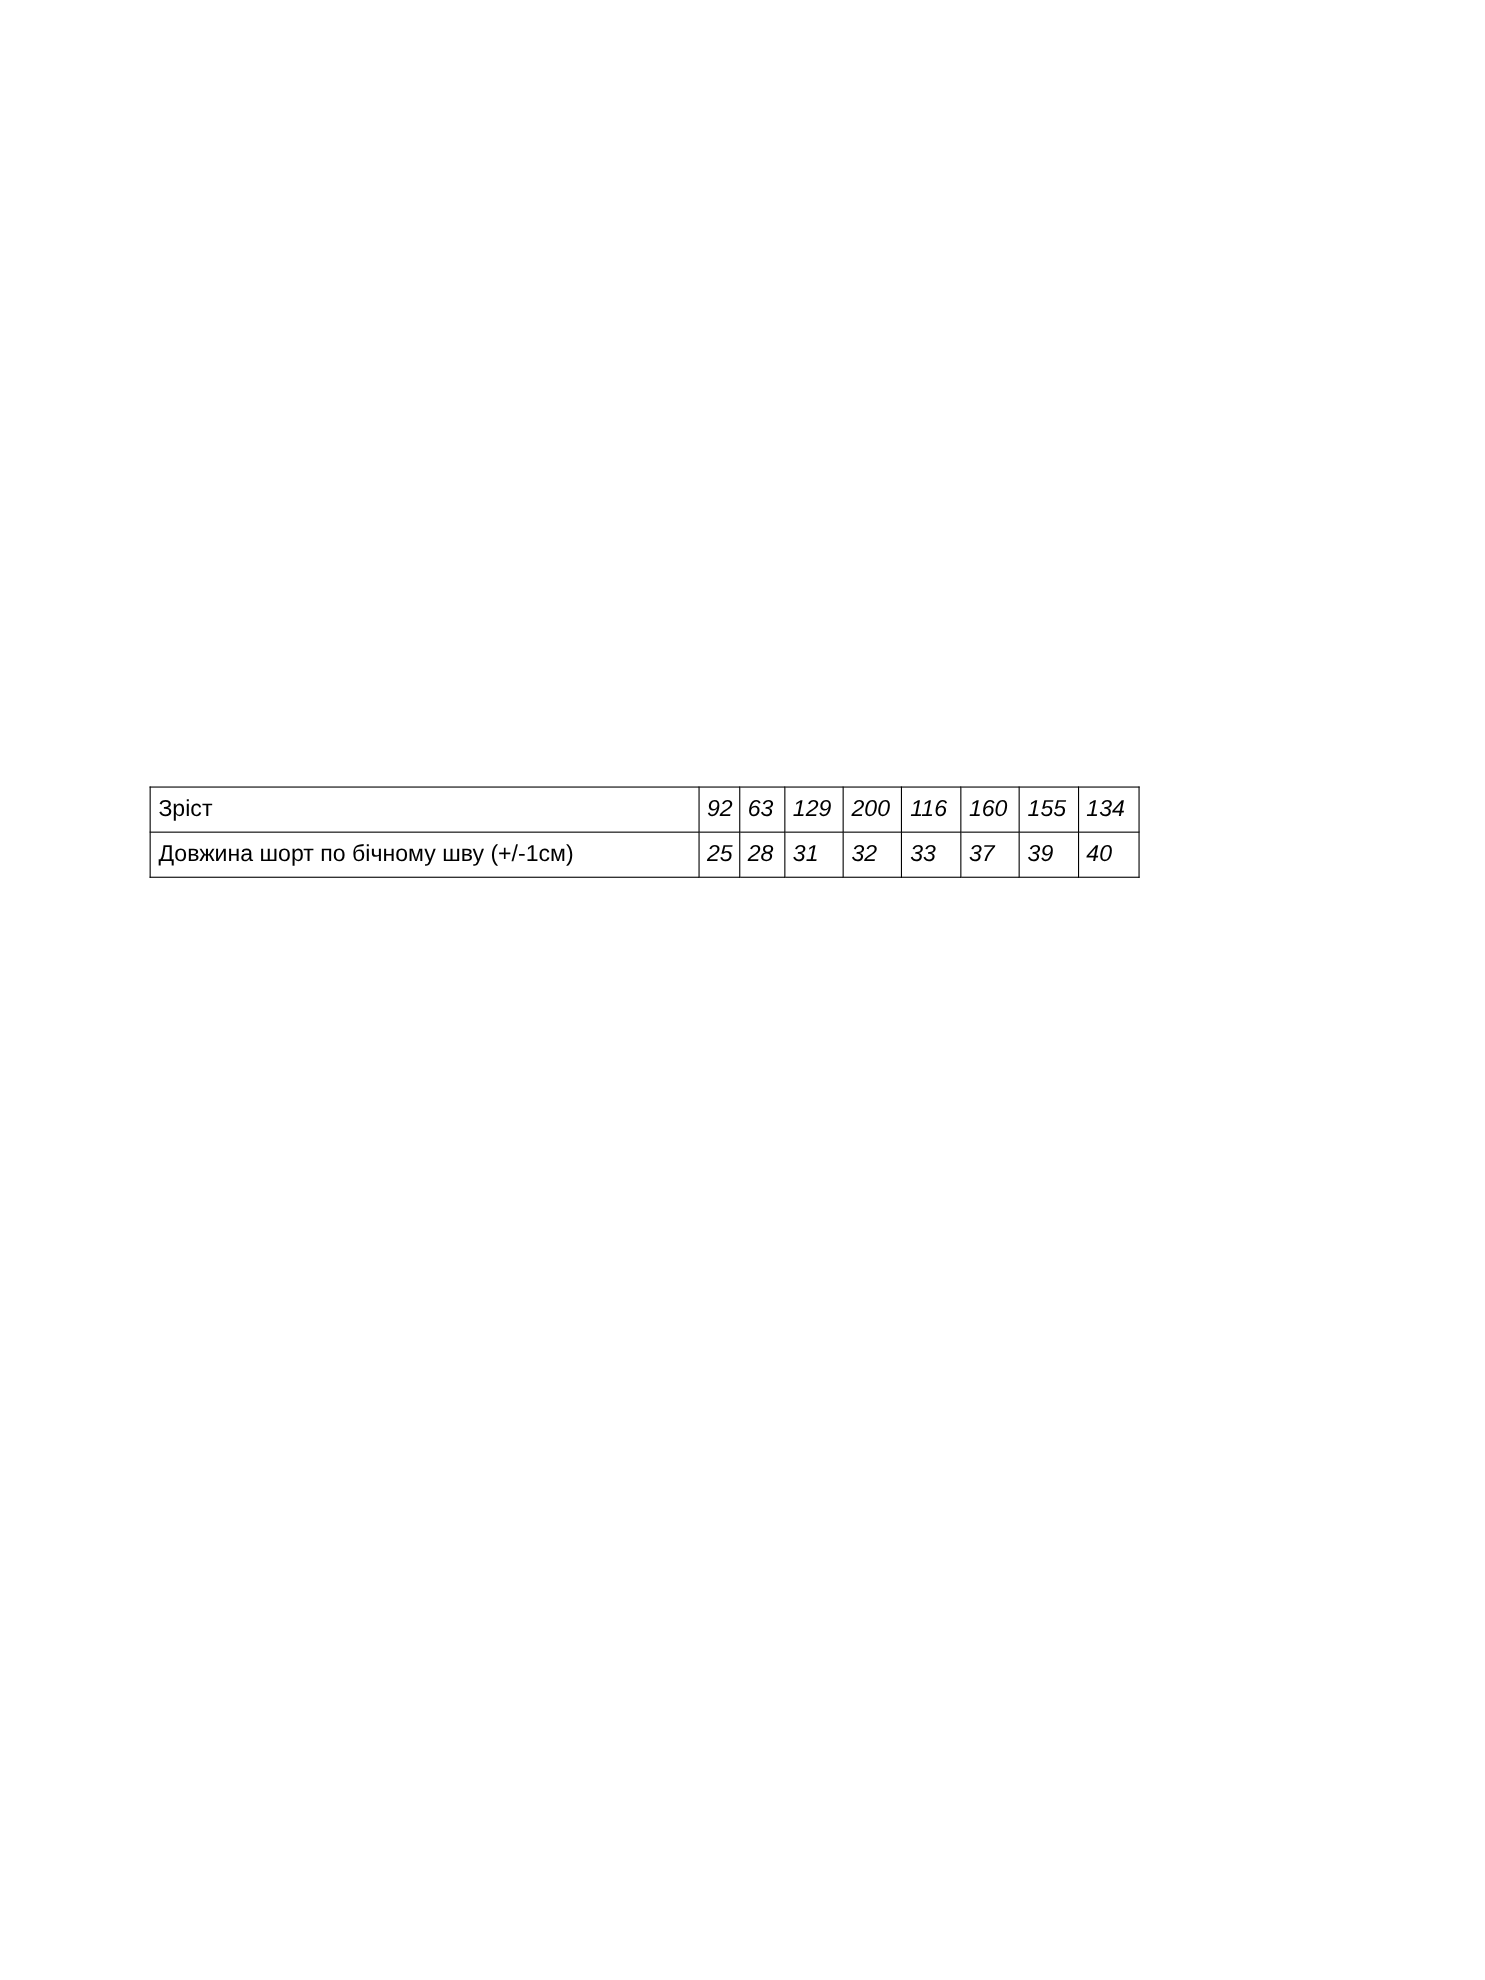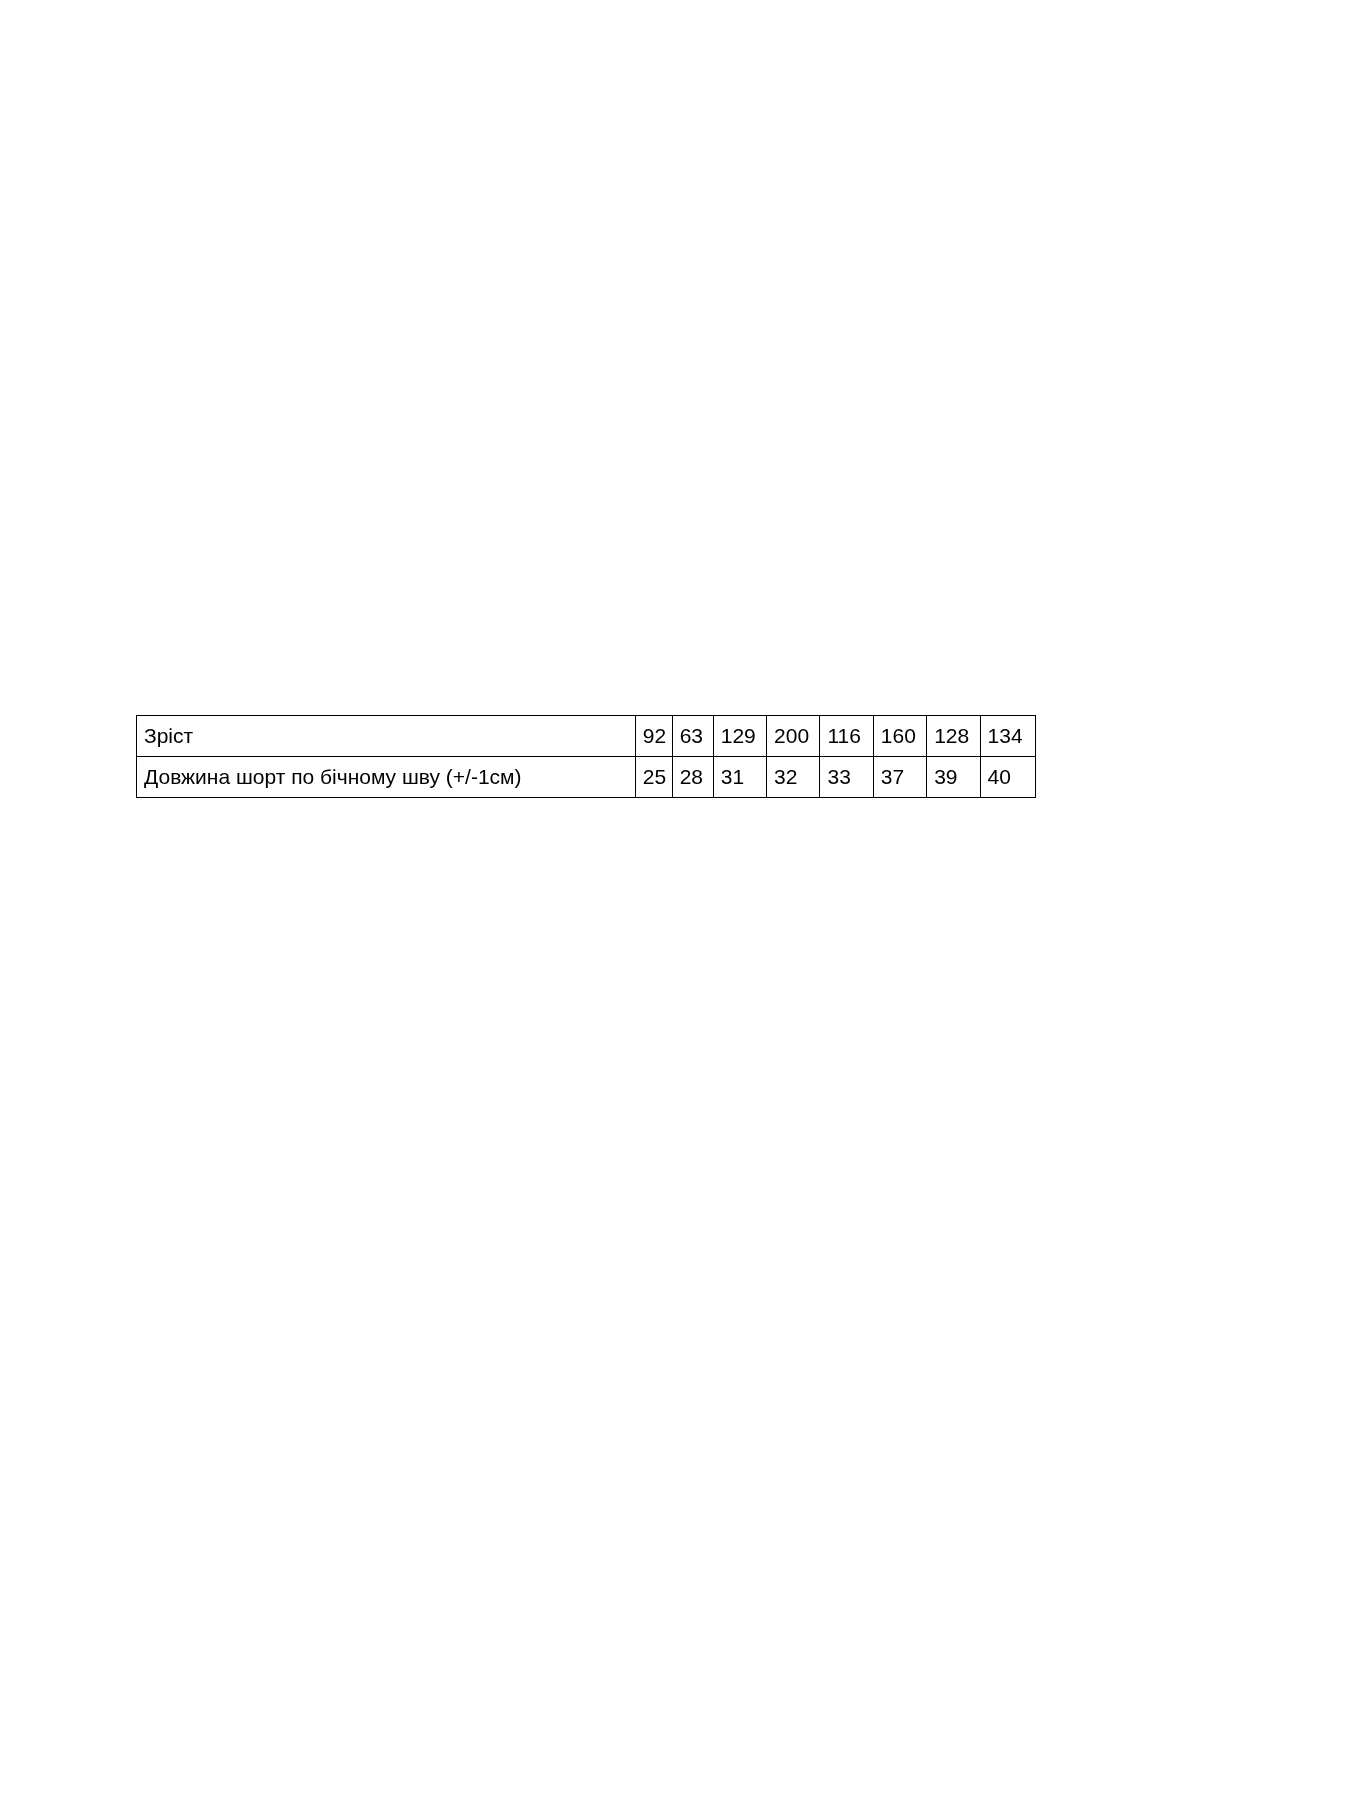--- a/index.html
+++ b/index.html
@@ -39,20 +39,21 @@
   }
 
   table.size-table td.label {
     text-align: left;
     width: 486px;
   }
 
   table.size-table td.val {
     text-align: left;
     padding-left: 7px;
+    font-style: italic;
   }
 
   
   col.c0 { width: 486px; }
   col.c1 { width: 36px; }
   col.c2 { width: 40px; }
   col.c3 { width: 52px; }
   col.c4 { width: 52px; }
   col.c5 { width: 52px; }
   col.c6 { width: 52px; }
@@ -77,21 +78,21 @@
     </colgroup>
     <tbody>
       <tr>
         <td class="label">Зріст</td>
         <td class="val">92</td>
         <td class="val">63</td>
         <td class="val">129</td>
         <td class="val">200</td>
         <td class="val">116</td>
         <td class="val">160</td>
-        <td class="val">128</td>
+        <td class="val">155</td>
         <td class="val">134</td>
       </tr>
       <tr>
         <td class="label">Довжина шорт по бічному шву (+/-1см)</td>
         <td class="val">25</td>
         <td class="val">28</td>
         <td class="val">31</td>
         <td class="val">32</td>
         <td class="val">33</td>
         <td class="val">37</td>

